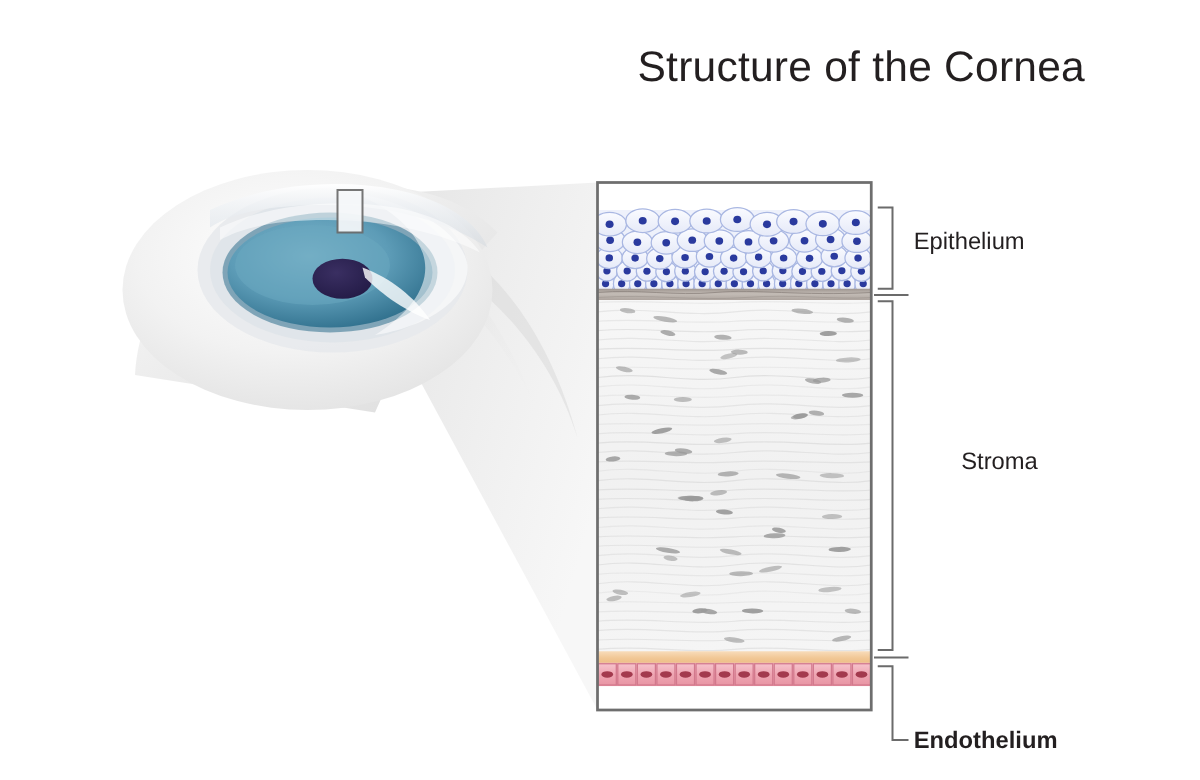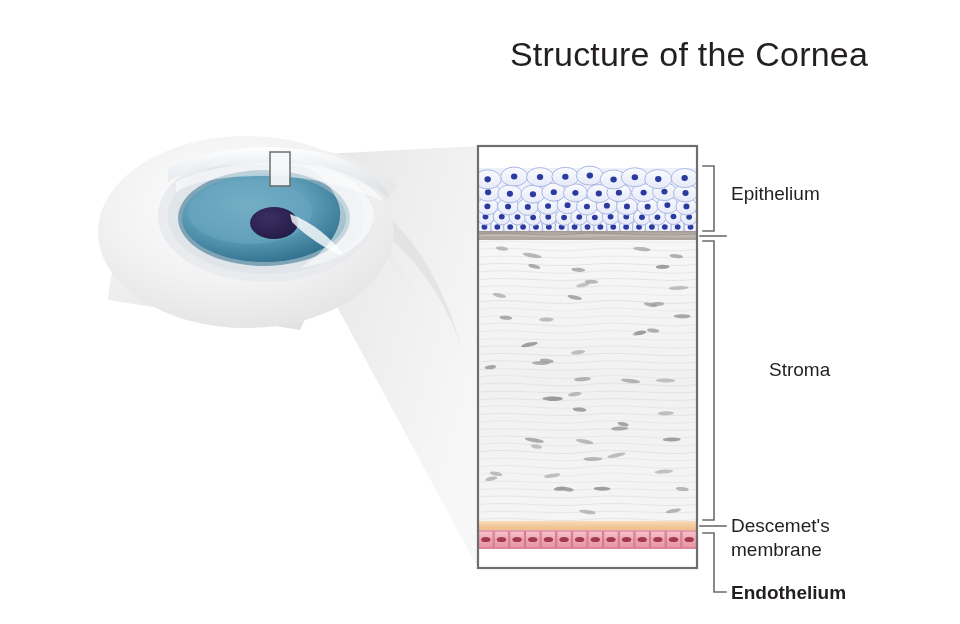--- a/index.html
+++ b/index.html
@@ -566,17 +566,15 @@
       <path d="M 703 241 L 714 241 L 714 520 L 703 520"></path>
 
       <path d="M 700 526 L 726 526"></path>
 
       <path d="M 703 533 L 714 533 L 714 592 L 726 592"></path>
     </g>
   </svg>
 
   <div class="layer-label" id="label-epithelium">Epithelium</div>
   <div class="layer-label" id="label-stroma">Stroma</div>
-  <div class="layer-label" id="label-descemets">Descemet's
-membrane</div>
   <div class="layer-label" id="label-endothelium">Endothelium</div>
 
 </div>
 
 </body></html>

